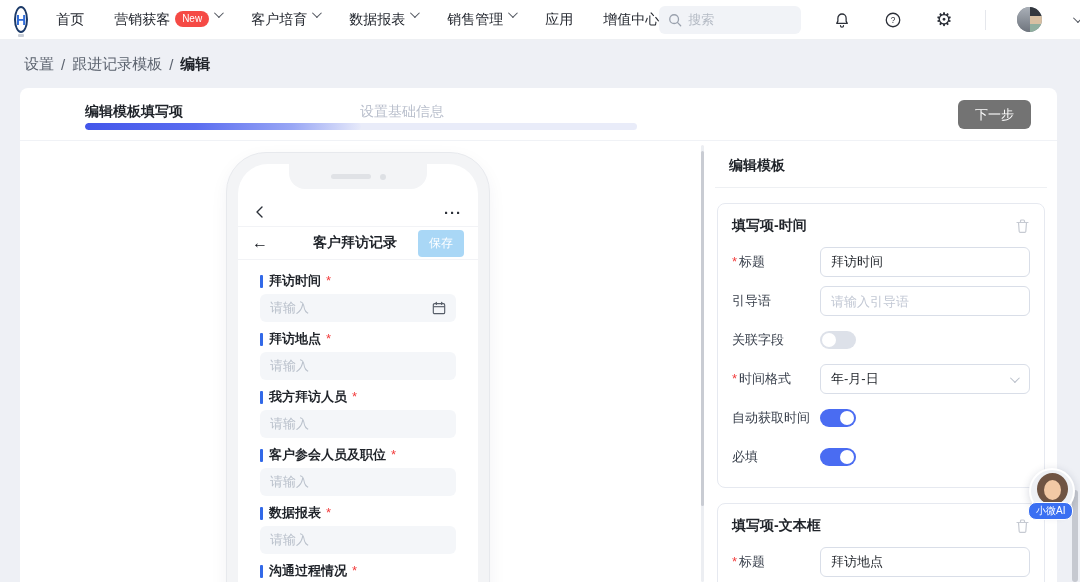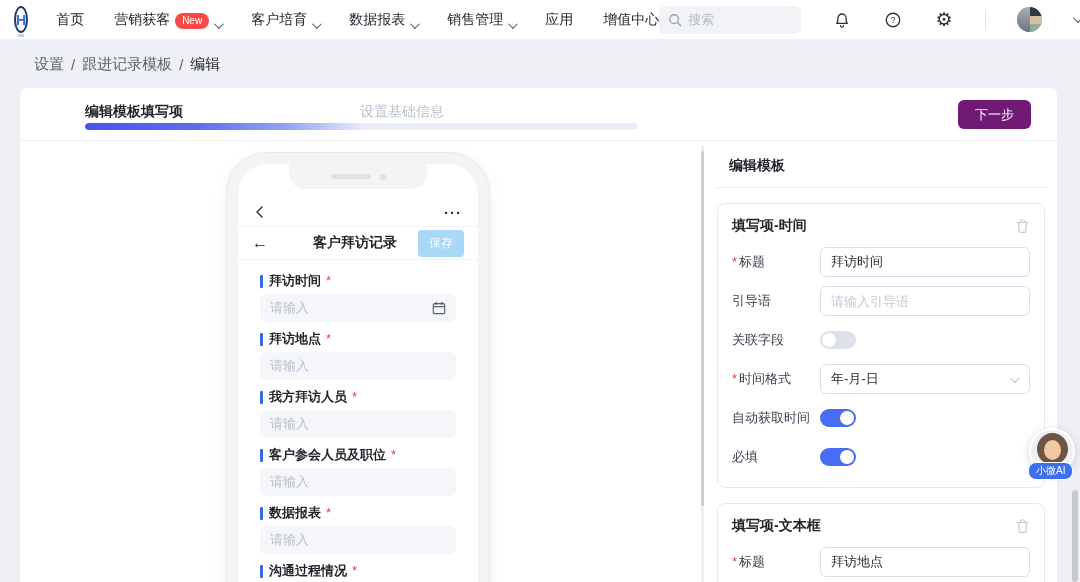--- a/index.html
+++ b/index.html
@@ -8,57 +8,57 @@
   .viewport { position:relative; width:1080px; height:582px; overflow:hidden; }
 
   
   .topnav { position:absolute; top:0; left:0; right:0; height:40px; background:#fff;
             border-bottom:1px solid #eef0f3; display:flex; align-items:center; padding:0 14px; z-index:50; }
   .logo { width:27px; height:27px; border-radius:50%; border:2px solid #1c3a68; display:flex;
           align-items:center; justify-content:center; font-weight:bold; color:#2f6bd8; font-size:14px;
           margin-right:4px; position:relative; }
   .logo::after { content:""; position:absolute; bottom:-6px; left:2px; right:2px; height:3px; background:#c9ced6; border-radius:1px; }
   .nav-items { display:flex; align-items:center; margin-left:24px; gap:30px; }
-  .nav-item { display:flex; align-items:flex-end; gap:5px; font-size:14px; color:#23272f; cursor:pointer; white-space:nowrap; }
+  .nav-item { display:flex; align-items:flex-start; gap:5px; font-size:14px; color:#23272f; cursor:pointer; white-space:nowrap; }
   .badge-new { background:#f54a45; color:#fff; font-size:10px; line-height:1; padding:3px 7px; border-radius:9px; }
   .chev { width:7px; height:7px; border-right:1.5px solid #50555e; border-bottom:1.5px solid #50555e;
           transform:rotate(45deg) translateY(-2px); display:inline-block; }
   .nav-right { margin-left:auto; display:flex; align-items:center; gap:31px;justify-content:flex-end; }
   .searchbox { width:142px; height:28px; background:#f1f3f7; border-radius:6px; display:flex; align-items:center;
                padding:0 9px; gap:6px; }
   .searchbox input { border:none; outline:none; background:transparent; width:100px; font-size:13px; color:#333;
                      font-family:"Liberation Sans",sans-serif; }
   .searchbox input::placeholder { color:#b4bac4; }
   .icon-btn { width:20px; height:20px; display:flex; align-items:center; justify-content:center; cursor:pointer; }
   .gear-glyph { font-size:19px; color:#2b2f38; line-height:1; }
   .nav-divider { width:1px; height:20px; background:#e5e7ec; }
   .avatar { width:25px; height:25px; border-radius:50%; overflow:hidden; position:relative; background:#8a9099; }
   .avatar i { position:absolute; display:block; }
   .avatar .a1 { left:0; top:0; width:13px; height:25px; background:linear-gradient(#aab0b8,#6e747d); }
   .avatar .a2 { left:13px; top:0; width:12px; height:9px; background:#33383f; }
   .avatar .a3 { left:13px; top:9px; width:12px; height:8px; background:#d7bfa2; }
   .avatar .a4 { left:13px; top:17px; width:12px; height:8px; background:#8fae9f; }
 
   
-  .breadcrumb { position:absolute; top:48px; left:34px; height:32px; display:flex; align-items:center;
+  .breadcrumb { position:absolute; top:48px; left:24px; height:32px; display:flex; align-items:center;
                 font-size:15px; color:#5c636f; gap:7px; }
   .breadcrumb .crumb { cursor:pointer; }
-  .breadcrumb .current { color:#1f2329; font-weight:normal; }
+  .breadcrumb .current { color:#1f2329; font-weight:bold; }
 
   
   .main-card { position:absolute; left:20px; top:88px; width:1037px; height:494px; background:#fff;
                border-radius:8px 8px 0 0; overflow:hidden; }
   .wizard { position:relative; height:52px; }
   .step1 { position:absolute; left:65px; top:15px; font-size:14px; font-weight:bold; color:#1f2329; }
   .step2 { position:absolute; left:340px; top:15px; font-size:14px; color:#b9bfcc; }
   .progress-track { position:absolute; left:65px; top:35px; width:552px; height:7px; border-radius:4px;
                     background:#e9ecf9; overflow:hidden; }
   .progress-fill { height:100%; border-radius:4px;
                    background:linear-gradient(90deg,#4356ea 0%,#5b6df0 40%,#99a7f5 75%,#e7eafa 100%); }
-  .next-btn { position:absolute; right:26px; top:12px; height:29px; padding:0 17px; background:#701a75; color:#fff;
+  .next-btn { position:absolute; right:26px; top:12px; height:29px; padding:0 17px; background:#737373; color:#fff;
               border:none; border-radius:6px; font-size:13px; cursor:pointer; font-family:"Liberation Sans",sans-serif; }
   .wizard-divider { position:absolute; left:0; right:0; top:52px; height:1px; background:#f0f2f6; }
 
   .content { position:absolute; left:0; right:0; top:53px; bottom:0; }
 
   
   .phone { position:absolute; left:206px; top:11px; width:264px; height:600px; background:#f3f4f6;
            border:1px solid #e7e9ed; border-radius:40px 40px 0 0;
            box-shadow:0 6px 18px rgba(30,40,70,0.05); }
   .screen { position:absolute; left:11px; right:11px; top:11px; bottom:0; background:#fff;
@@ -110,21 +110,21 @@
                display:flex; align-items:center; padding:0 10px; font-size:13px; color:#1f2329; cursor:pointer; background:#fff; }
   .fc-select .chev { position:absolute; right:12px; top:11px; border-color:#b9bfca; }
   .toggle { width:36px; height:18px; border-radius:9px; position:relative; cursor:pointer; }
   .toggle.off { background:#dde1e9; }
   .toggle.on  { background:#4a6cf2; }
   .toggle .knob { position:absolute; top:2px; width:14px; height:14px; border-radius:50%; background:#fff; }
   .toggle.off .knob { left:2px; }
   .toggle.on  .knob { right:2px; }
 
   
-  .assistant { position:absolute; left:1029px; top:428px; width:48px; z-index:60; }
+  .assistant { position:absolute; left:1029px; top:468px; width:48px; z-index:60; }
   .ai-avatar { width:46px; height:46px; border-radius:50%; background:#eef0f4; border:2px solid #fff;
                box-shadow:0 2px 8px rgba(30,40,70,0.18); position:relative; overflow:hidden; }
   .ai-avatar .hair { position:absolute; left:6px; top:3px; width:31px; height:32px; border-radius:50%; background:#6f5443; }
   .ai-avatar .face { position:absolute; left:13px; top:10px; width:17px; height:20px; border-radius:50%; background:#f2c9a5; }
   .ai-avatar .body { position:absolute; left:8px; top:32px; width:27px; height:14px; border-radius:8px 8px 0 0; background:#c9a98e; }
   .ai-badge { position:absolute; left:-1px; top:34px; background:#3a6ff2; color:#fff; font-size:10px; line-height:1;
               padding:3px 7px; border-radius:8px; border:1px solid #fff; white-space:nowrap; }
 </style>
 </head>
 <body>

